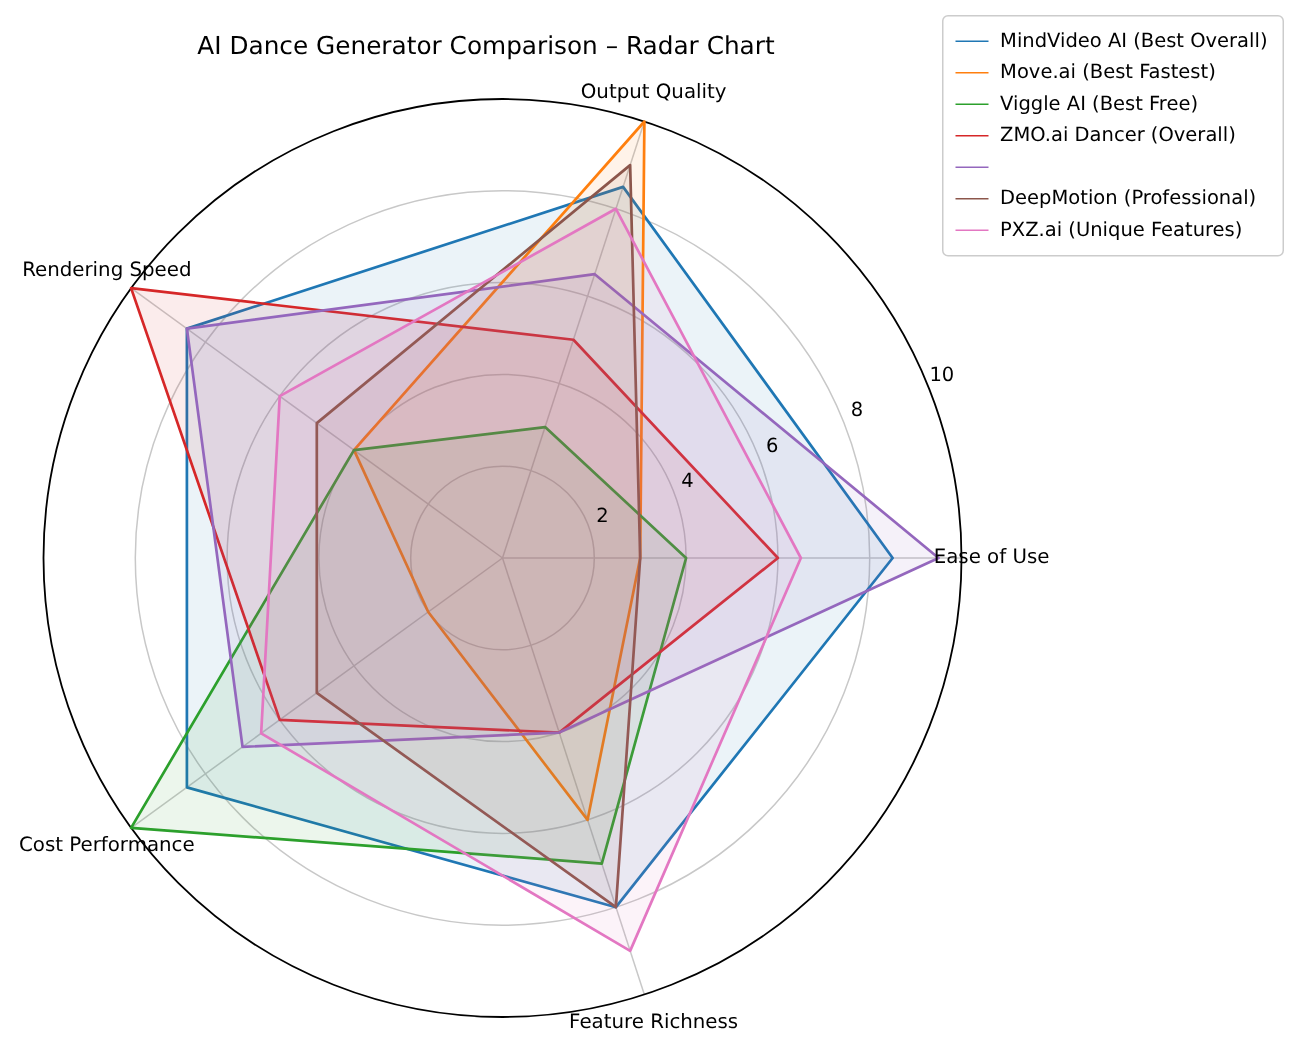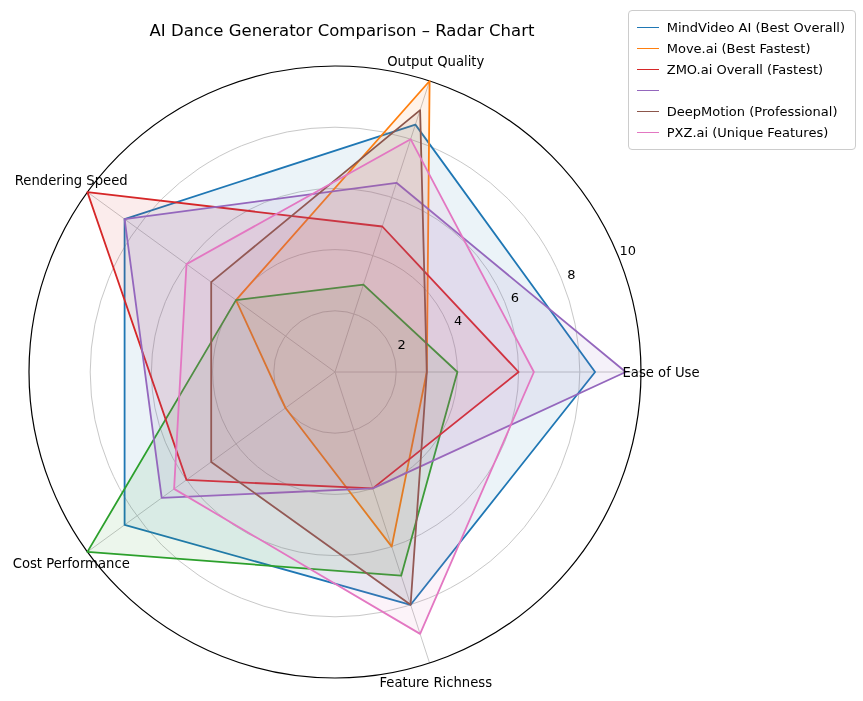--- a/index.html
+++ b/index.html
@@ -1,21 +1,21 @@
 <!DOCTYPE html>
 <html><head>
 <meta charset="utf-8">
 <style>
   html,body{margin:0;padding:0;background:#ffffff;}
   .figure{
     position:relative;width:863px;height:701px;background:#ffffff;
     font-family:"DejaVu Sans","Liberation Sans",sans-serif;overflow:hidden;
   }
   .chart-title{
-    position:absolute;top:21px;left:342px;transform:translateX(-50%);
+    position:absolute;top:21px;left:324px;transform:translateX(-50%);
     font-size:16.5px;color:#000;white-space:nowrap;
   }
   #radar-svg{position:absolute;left:0;top:0;}
   .legend{
     position:absolute;top:10px;right:7px;
     background:rgba(255,255,255,0.85);
     border:1px solid #cccccc;border-radius:4px;
     padding:6px 10px 6px 8px;
   }
   .legend-item{display:flex;align-items:center;height:21px;}
@@ -67,22 +67,26 @@
   <div class="legend" id="legend">
       <div class="legend-item">
         <span class="legend-swatch" style="border-top-color: rgb(31, 119, 180);"></span>
         <span class="legend-label">MindVideo AI (Best Overall)</span>
       </div>
       <div class="legend-item">
         <span class="legend-swatch" style="border-top-color: rgb(255, 127, 14);"></span>
         <span class="legend-label">Move.ai (Best Fastest)</span>
       </div>
       <div class="legend-item">
+        <span class="legend-swatch" style="border-top-color: rgb(44, 160, 44);"></span>
+        <span class="legend-label">Viggle AI (Best Free)</span>
+      </div>
+      <div class="legend-item">
         <span class="legend-swatch" style="border-top-color: rgb(214, 39, 40);"></span>
-        <span class="legend-label">ZMO.ai Overall (Fastest)</span>
+        <span class="legend-label">ZMO.ai Dancer (Overall)</span>
       </div>
       <div class="legend-item">
         <span class="legend-swatch" style="border-top-color: rgb(148, 103, 189);"></span>
       </div>
       <div class="legend-item">
         <span class="legend-swatch" style="border-top-color: rgb(140, 86, 75);"></span>
         <span class="legend-label">DeepMotion (Professional)</span>
       </div>
       <div class="legend-item">
         <span class="legend-swatch" style="border-top-color: rgb(227, 119, 194);"></span>

